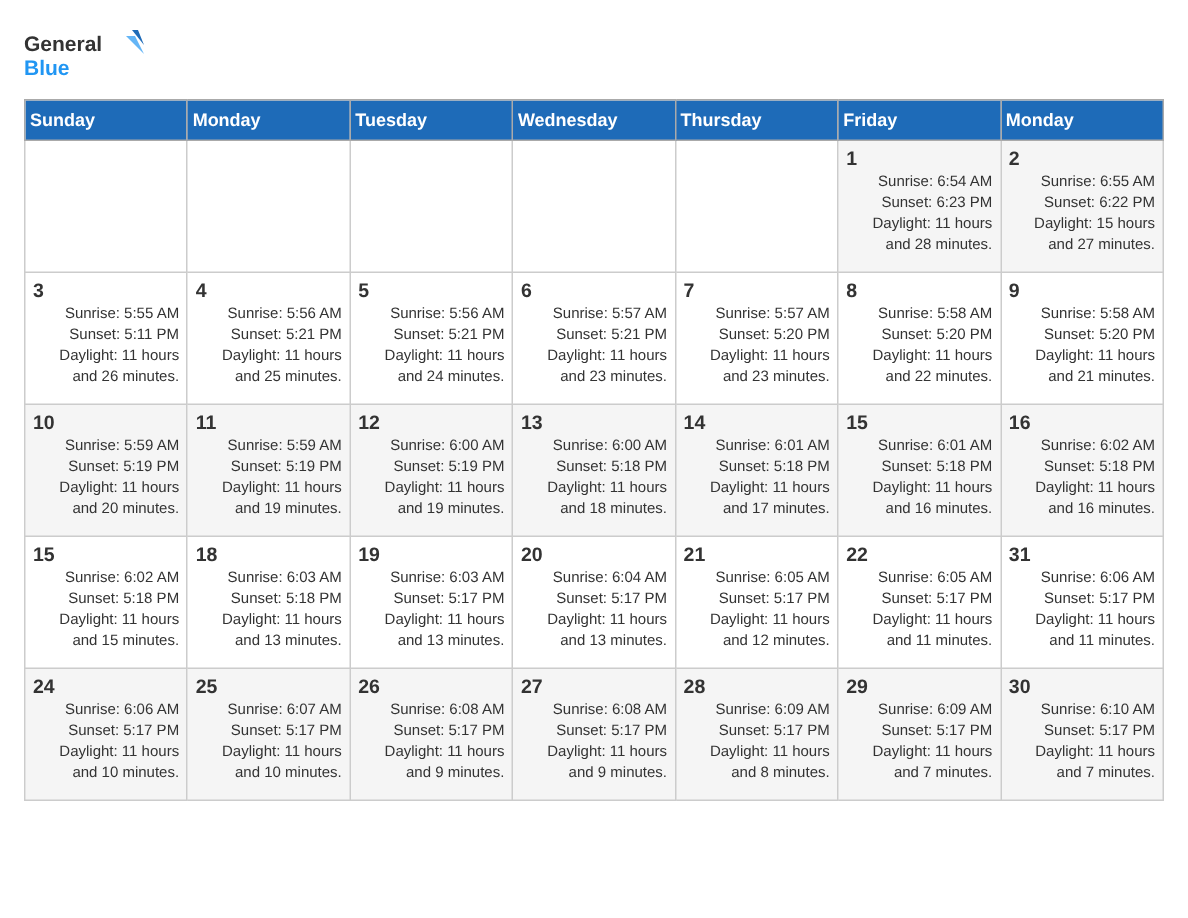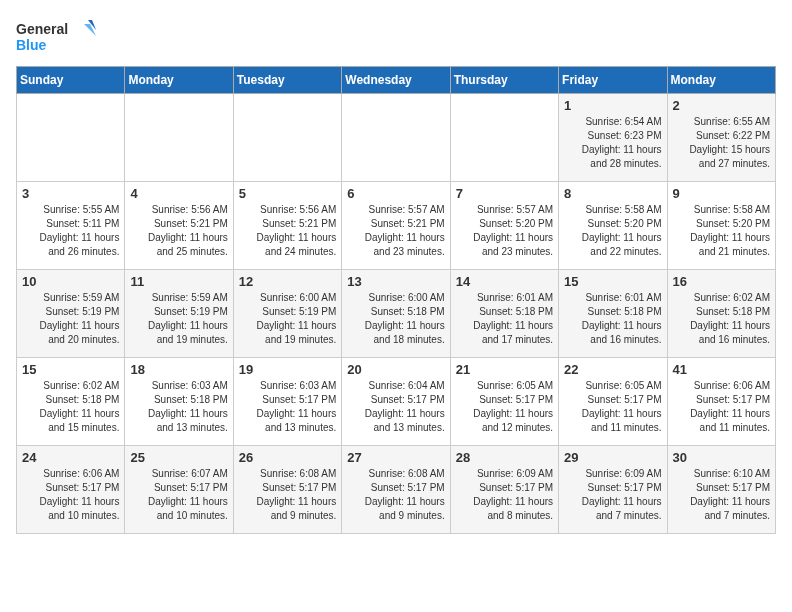--- a/index.html
+++ b/index.html
@@ -290,21 +290,21 @@
         </td>
         <td>
           <span class="day-num">22</span>
           <div class="day-info">
             <span>Sunrise: 6:05 AM</span><br>
             <span>Sunset: 5:17 PM</span><br>
             <span>Daylight: 11 hours and 11 minutes.</span>
           </div>
         </td>
         <td>
-          <span class="day-num">41</span>
+          <span class="day-num">31</span>
           <div class="day-info">
             <span>Sunrise: 6:06 AM</span><br>
             <span>Sunset: 5:17 PM</span><br>
             <span>Daylight: 11 hours and 11 minutes.</span>
           </div>
         </td>
       </tr>
       <tr>
         <td>
           <span class="day-num">24</span>

